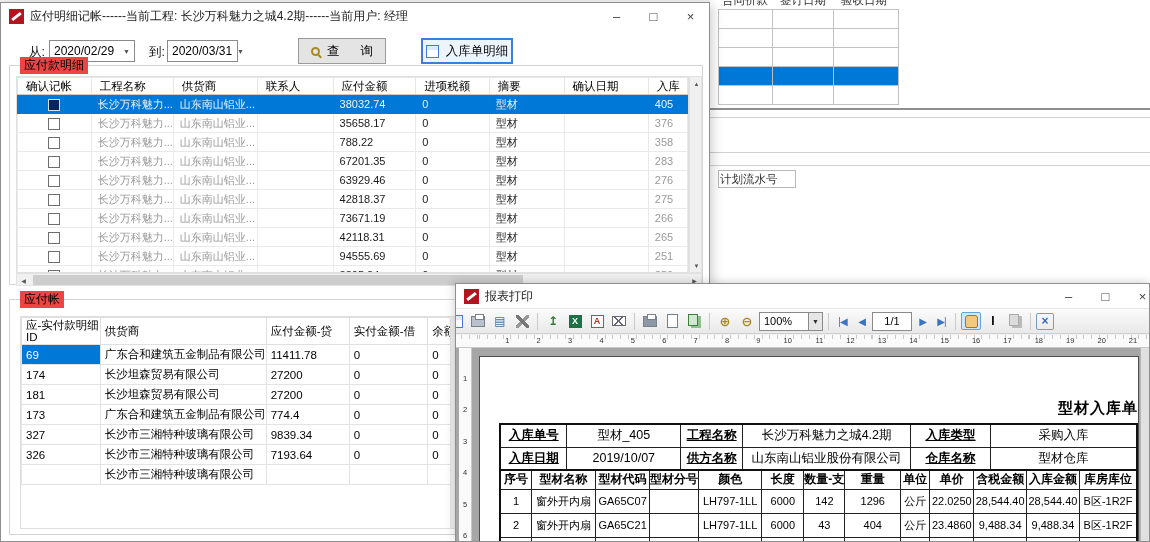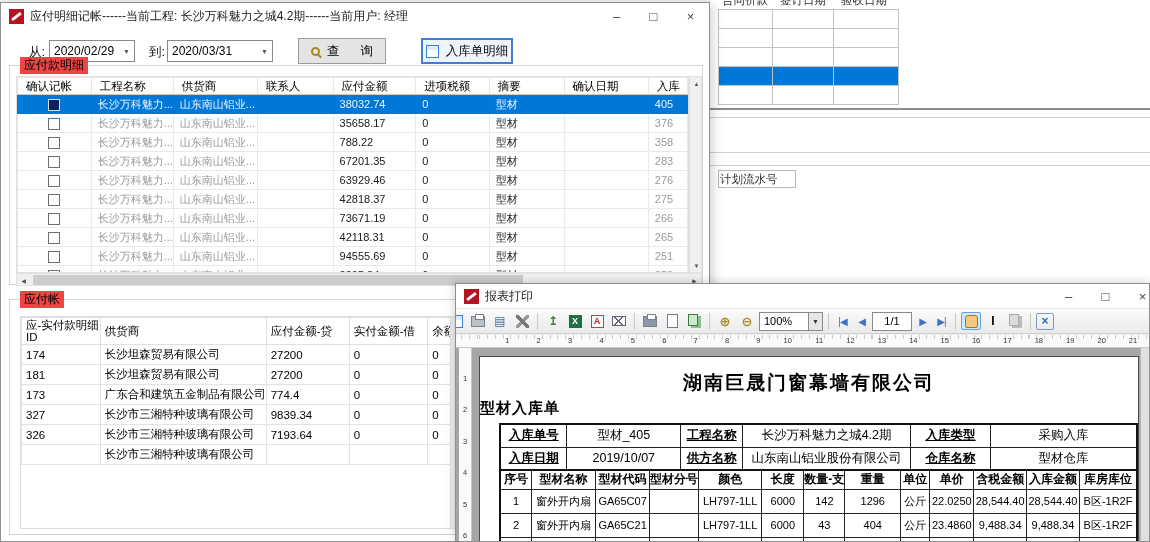--- a/index.html
+++ b/index.html
@@ -88,21 +88,21 @@
 #hruler { position:absolute; left:0; top:51px; right:0; height:13px; background:#fafafa; border-bottom:1px solid #c8c8c8; overflow:hidden;
   background-image:repeating-linear-gradient(to right, #c9c9c9 0 1px, transparent 1px 7.85px); background-position:23px 0; background-size:auto 4px; background-repeat:repeat-x; }
 #hruler .nums { position:absolute; left:23px; top:0; display:flex; }
 .hrn { width:31.4px; flex:none; text-align:right; font-size:7.5px; color:#333; line-height:12px; padding-right:1px; }
 #preview { position:absolute; left:0; top:64px; right:0; bottom:0; background:#a6a6a6; overflow:hidden; }
 #vruler { position:absolute; left:3px; top:0; width:13px; height:100%; background:#fafafa; border-right:1px solid #c8c8c8; padding-top:26px; }
 .vrn { height:31.4px; text-align:center; font-size:7.5px; color:#333; display:block; }
 #pscroll { position:absolute; right:0; top:0; width:9px; height:100%; background:#e0e0e0; border-left:1px solid #b5b5b5; }
 #page { position:absolute; left:23px; top:8px; width:660px; height:620px; background:#fff; border:1px solid #4c4c4c; }
 .rtitle { position:absolute; top:13px; left:0; right:0; text-align:center; font-size:19px; font-weight:bold; letter-spacing:2px; }
-.rsub { position:absolute; top:42px; left:0; right:0; text-align:left; font-size:15px; font-weight:bold; letter-spacing:1px; }
+.rsub { position:absolute; top:42px; left:0; right:0; text-align:right; font-size:15px; font-weight:bold; letter-spacing:1px; }
 #rinfo { position:absolute; left:19px; top:66px; border-collapse:collapse; table-layout:fixed; border:2px solid #111; }
 #rinfo td { border:1px solid #222; height:23px; text-align:center; font-size:12.5px; overflow:hidden; white-space:nowrap; }
 #rinfo td.ri-l { font-weight:bold;text-decoration:underline; }
 #rmain { position:absolute; left:19px; top:112px; border-collapse:collapse; table-layout:fixed; border:2px solid #111; }
 #rmain th { border:1px solid #222; height:19px; font-size:12px; font-weight:bold; overflow:hidden; white-space:nowrap; }
 #rmain td { border:1px solid #222; height:24px; font-size:11px; text-align:center; overflow:hidden; white-space:nowrap; }
 .pre { white-space:pre; }
 </style>
 </head>
 <body>
@@ -157,21 +157,21 @@
       <span class="winbtn">×</span>
     </span>
   </div>
 
   <span class="lbl" style="left:28px;top:41px;">从:</span>
   <div class="combo" style="left:48px;top:37px;width:86px;">
     <span>2020/02/29</span>
     <span class="arr">▼</span>
   </div>
   <span class="lbl" style="left:148px;top:41px;">到:</span>
-  <div class="combo" style="left:166px;top:37px;width:106px;">
+  <div class="combo" style="left:166px;top:37px;width:71px;">
     <span>2020/03/31</span>
     <span class="arr">▼</span>
   </div>
   <div class="btn" style="left:297px;top:35px;width:88px;">
     <span class="mag"></span>
     <span class="pre">查      询</span>
   </div>
   <div class="btn" id="btn-inbound" style="left:420px;top:35px;width:92px;">
     <span class="ic-grid"></span>
     <span>入库单明细</span>
@@ -357,20 +357,27 @@
 
         <th><span>应-实付款明细ID</span></th>
               <th><span>供货商</span></th>
               <th><span>应付金额-贷</span></th>
               <th><span>实付金额-借</span></th>
               <th><span>余额</span></th>
             </tr>
         </tbody>
           <tbody>
 
+            <tr class="selected">
+              <td class="idcell">69</td>
+              <td>广东合和建筑五金制品有限公司</td>
+              <td>11411.78</td>
+              <td>0</td>
+              <td>0</td>
+            </tr>
 
             <tr>
               <td class="idcell">174</td>
               <td>长沙坦森贸易有限公司</td>
               <td>27200</td>
               <td>0</td>
               <td>0</td>
             </tr>
 
             <tr>
@@ -523,21 +530,20 @@
     <div id="vruler">
 
     <span class="vrn">1</span>
         <span class="vrn">2</span>
         <span class="vrn">3</span>
         <span class="vrn">4</span>
         <span class="vrn">5</span>
         <span class="vrn">6</span>
       </div>
     <div id="page">
-      <div class="rtitle">湖南巨晟门窗幕墙有限公司</div>
       <div class="rsub">型材入库单</div>
       <table id="rinfo">
         <colgroup>
             <col style="width:67px">
             <col style="width:114px">
             <col style="width:62px">
             <col style="width:168px">
             <col style="width:80px">
             <col style="width:147px">
           </colgroup>

